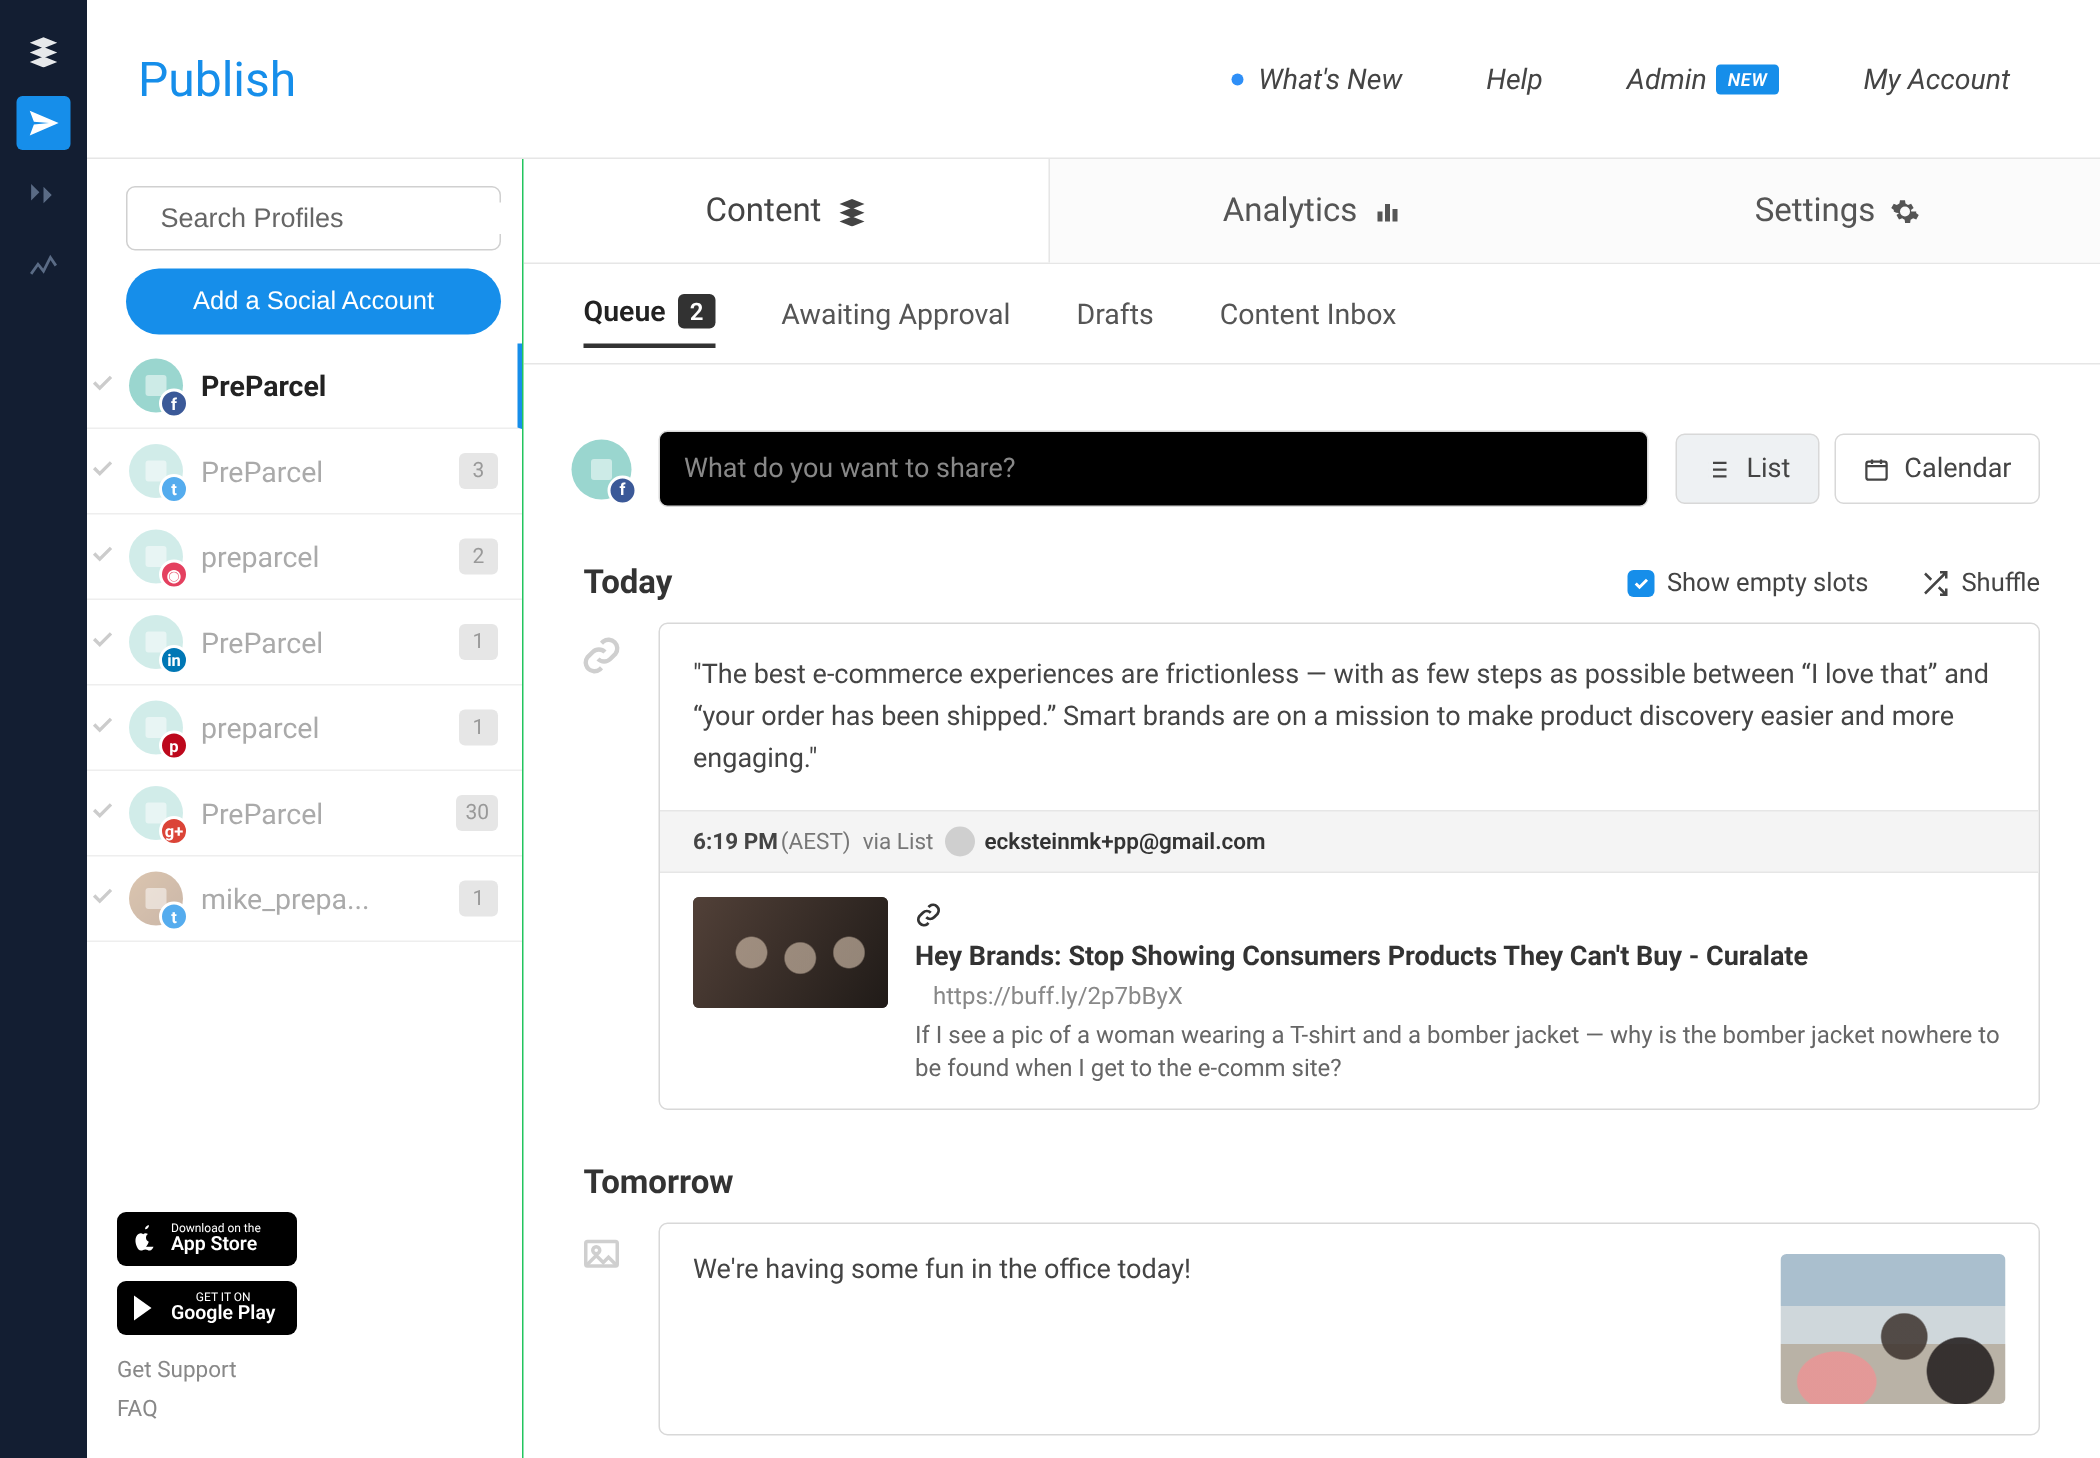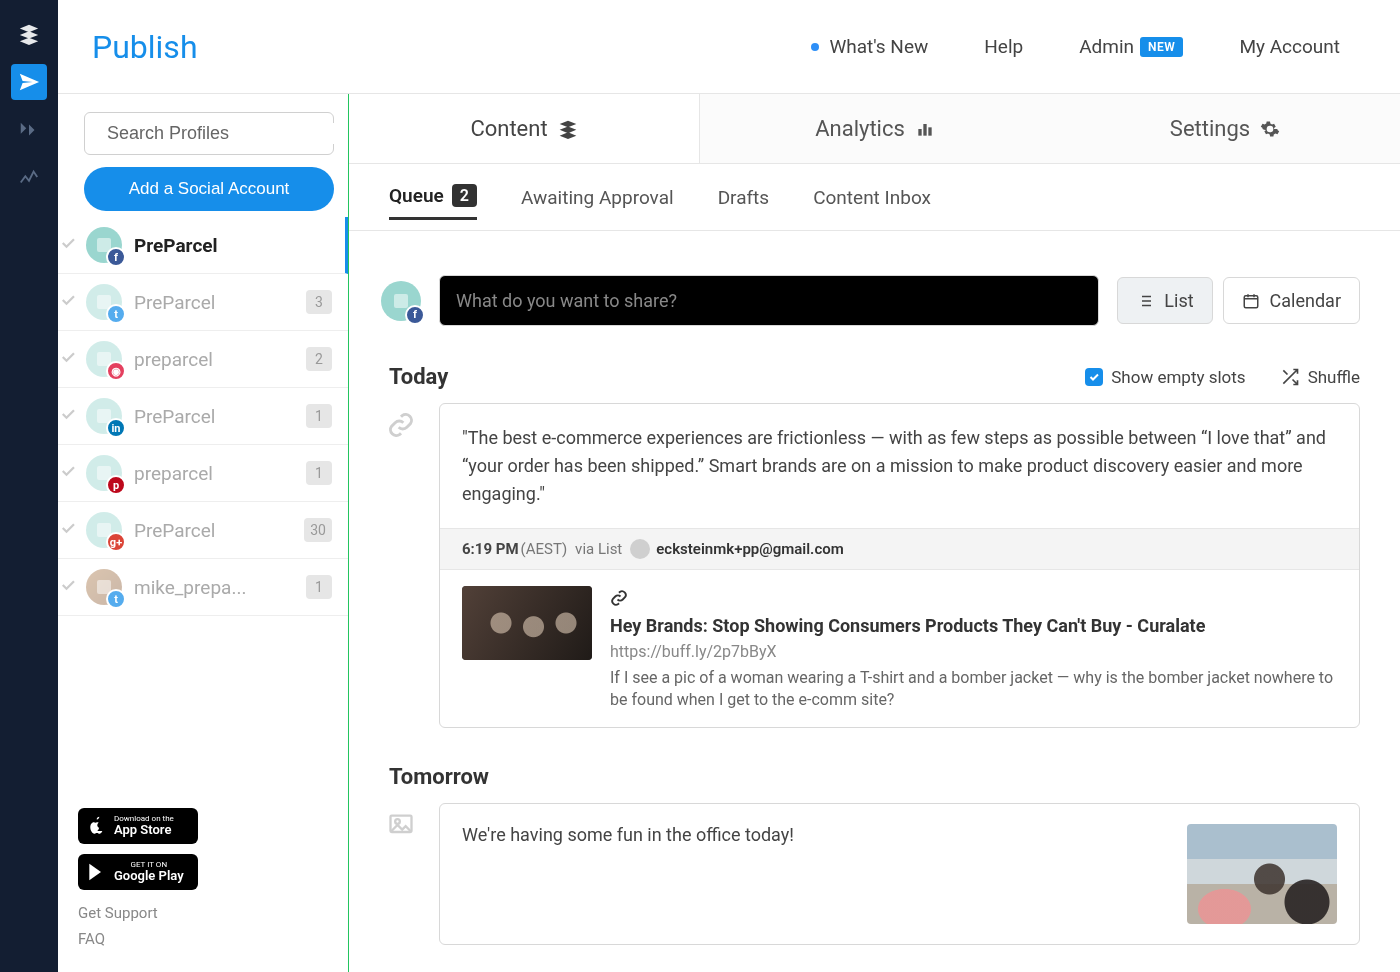--- a/index.html
+++ b/index.html
@@ -24,26 +24,26 @@
 }
 .iconrail-item.active { background:#168eea; }
 .iconrail-item.inactive { color:#5a6b85; }
 .iconrail svg { width:22px; height:22px; }
 
 
 .rightcol { flex:1; display:flex; flex-direction:column; }
 
 
 .topbar {
-  height: 94px; border-bottom:1px solid #e6e6e6; display:flex; align-items:center; justify-content:space-between;
+  height: 106px; border-bottom:1px solid #e6e6e6; display:flex; align-items:center; justify-content:space-between;
   padding-left: 34px; padding-right:60px;
 }
 .brand { color:#168eea; font-size:32px; font-weight:400; }
 .topnav { display:flex; gap:56px; align-items:center; font-size:19px; color:#444; }
-.topnav-item { cursor:pointer; display:flex; align-items:center; gap:6px; }
+.topnav-item { cursor:pointer; display:flex; align-items:center; gap:6px;font-style:italic; }
 .topnav-dot { width:8px; height:8px; background:#2e8ff7; border-radius:50%; display:inline-block; margin-right:4px; }
 .badge-new { background:#168eea; color:#fff; font-size:12px; padding:3px 8px; border-radius:3px; font-weight:600; letter-spacing:0.5px; }
 
 
 .body { flex:1; display:flex; overflow:hidden; }
 
 
 .sidebar { width:290px; display:flex; flex-direction:column; padding:18px 0 0 0; }
 .sidebar-inner { padding:0 10px; display:flex; flex-direction:column; gap:12px; }
 .searchwrap {
@@ -149,21 +149,21 @@
 .thumb::before {
   content:""; position:absolute; inset:0;
   background:
     radial-gradient(circle at 30% 50%, rgba(220,200,180,0.6) 0 10px, transparent 11px),
     radial-gradient(circle at 55% 55%, rgba(220,200,180,0.6) 0 10px, transparent 11px),
     radial-gradient(circle at 80% 50%, rgba(220,200,180,0.6) 0 10px, transparent 11px),
     linear-gradient(120deg, rgba(90,70,60,0.8), rgba(30,25,22,0.9));
 }
 .link-title { font-size:18px; font-weight:700; color:#333; display:flex; gap:8px; align-items:flex-start;flex-direction:column; }
 .link-title svg { width:18px; height:18px; flex-shrink:0; margin-top:3px; }
-.link-url { color:#888; font-size:16px; margin:6px 0; }
+.link-url { color:#888; font-size:16px; margin:6px 12px; }
 .link-desc { color:#666; font-size:16px; line-height:1.4; }
 
 
 .tomorrow-body { padding:20px 22px; font-size:18px; color:#444; display:flex; justify-content:space-between; align-items:flex-start; gap:20px; }
 .office-thumb {
   width:150px; height:100px; border-radius:4px; flex-shrink:0;
   background:
     radial-gradient(ellipse at 25% 85%, rgba(232,150,150,0.9) 0 26px, transparent 27px),
     radial-gradient(circle at 55% 55%, rgba(60,50,45,0.85) 0 15px, transparent 16px),
     radial-gradient(circle at 80% 78%, rgba(40,35,35,0.9) 0 22px, transparent 23px),

